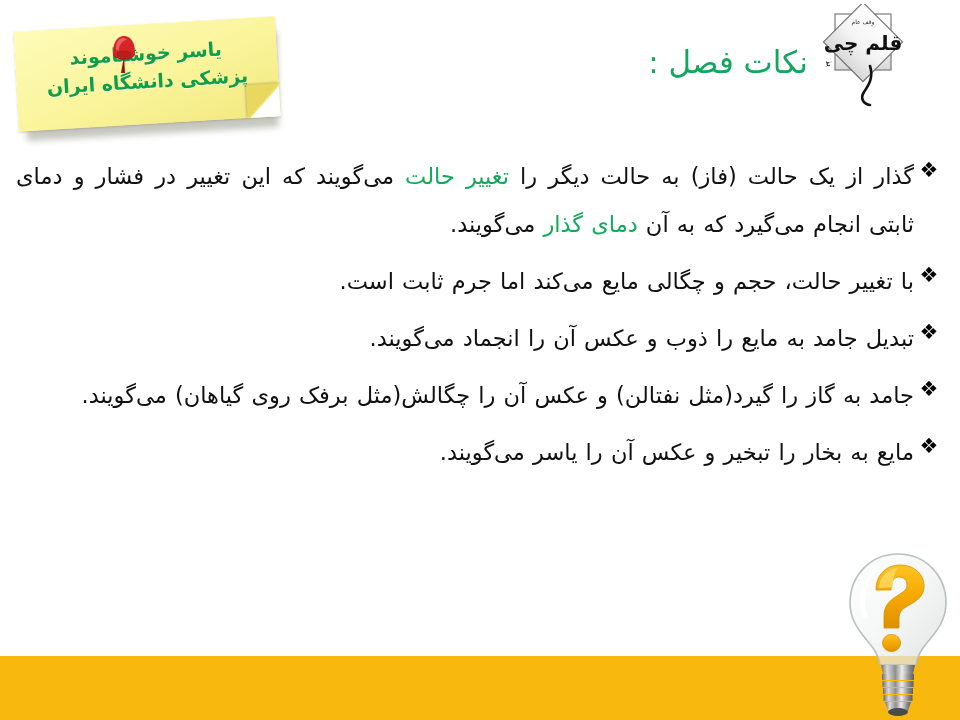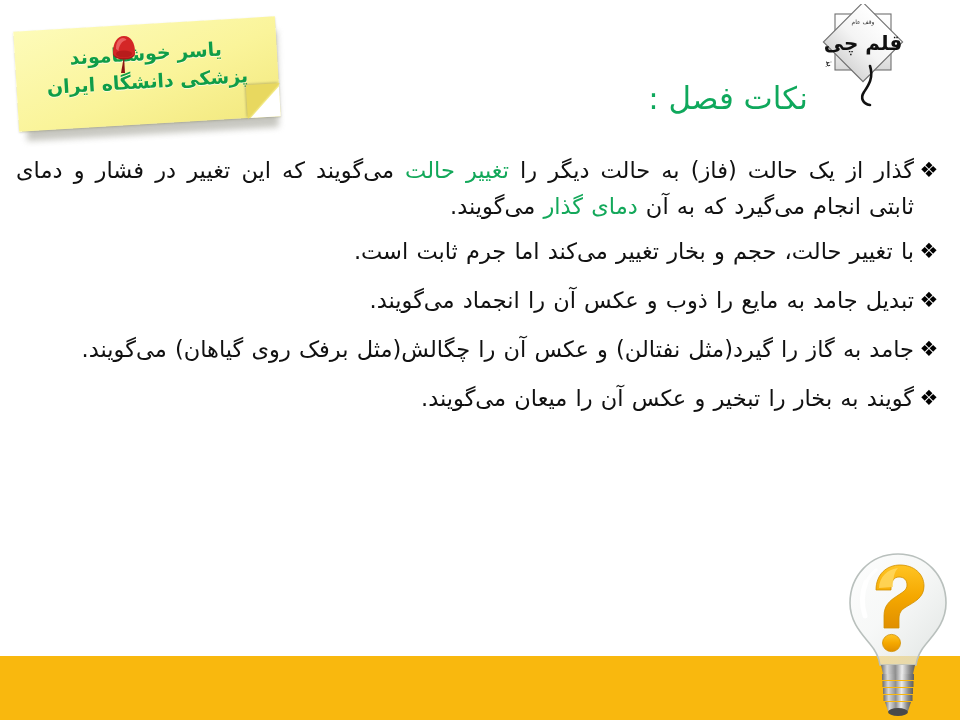--- a/index.html
+++ b/index.html
@@ -111,21 +111,20 @@
   
   .title {
     position: absolute;
     right: 152px;
     top: 44px;
     color: #0fa85c;
     font-size: 31px;
     font-weight: normal;
     direction: rtl;
     white-space: nowrap;
-    margin-top: 36px;
   }
 
   
   .body {
     position: absolute;
     right: 16px;
     left: 16px;
     top: 152px;
     direction: rtl;
   }
@@ -140,21 +139,21 @@
     width: 30px;
     font-size: 21px;
     line-height: 40px;
     color: #000000;
     text-align: center;
     transform: translateY(-2px);
   }
   .bullet-text {
     flex: 1 1 auto;
     font-size: 22.5px;
-    line-height: 36px;
+    line-height: 48px;
     color: #111111;
     text-align: justify;
     text-align-last: right;
     direction: rtl;
     word-spacing: 1px;
   }
   .bullet-text.right-last  { text-align-last: right; }
   .hl { color: #13a85a; }
 
   
@@ -222,33 +221,33 @@
 
   <div class="title" style="color: rgb(15, 168, 92);">نکات فصل :</div>
 
   <div class="body">
       <div class="bullet-row">
         <div class="bullet-mark">❖</div>
         <div class="bullet-text right-last"><span>گذار از یک حالت (فاز) به حالت دیگر را </span><span class="hl" style="color: rgb(19, 168, 90);">تغییر حالت</span><span> می‌گویند که این تغییر در فشار و دمای ثابتی انجام می‌گیرد که به آن </span><span class="hl" style="color: rgb(19, 168, 90);">دمای گذار</span><span> می‌گویند.</span></div>
       </div>
       <div class="bullet-row">
         <div class="bullet-mark">❖</div>
-        <div class="bullet-text right-last"><span>با تغییر حالت، حجم و بخار تغییر می‌کند اما جرم ثابت است.</span></div>
+        <div class="bullet-text right-last"><span>با تغییر حالت، حجم و چگالی مایع می‌کند اما جرم ثابت است.</span></div>
       </div>
       <div class="bullet-row">
         <div class="bullet-mark">❖</div>
         <div class="bullet-text right-last"><span>تبدیل جامد به مایع را ذوب و عکس آن را انجماد می‌گویند.</span></div>
       </div>
       <div class="bullet-row">
         <div class="bullet-mark">❖</div>
         <div class="bullet-text right-last"><span>جامد به گاز را گیرد(مثل نفتالن) و عکس آن را چگالش(مثل برفک روی گیاهان) می‌گویند.</span></div>
       </div>
       <div class="bullet-row">
         <div class="bullet-mark">❖</div>
-        <div class="bullet-text right-last"><span>گویند به بخار را تبخیر و عکس آن را میعان می‌گویند.</span></div>
+        <div class="bullet-text right-last"><span>مایع به بخار را تبخیر و عکس آن را یاسر می‌گویند.</span></div>
       </div>
     </div>
 
   <svg class="bulb" viewBox="0 0 120 172">
     <defs>
       <linearGradient id="glass" x1="0" y1="0" x2="1" y2="1">
         <stop offset="0" stop-color="#ffffff" stop-opacity=".96"></stop>
         <stop offset="0.45" stop-color="#f2f4f3" stop-opacity=".62"></stop>
         <stop offset="1" stop-color="#d7dcda" stop-opacity=".80"></stop>
       </linearGradient>

